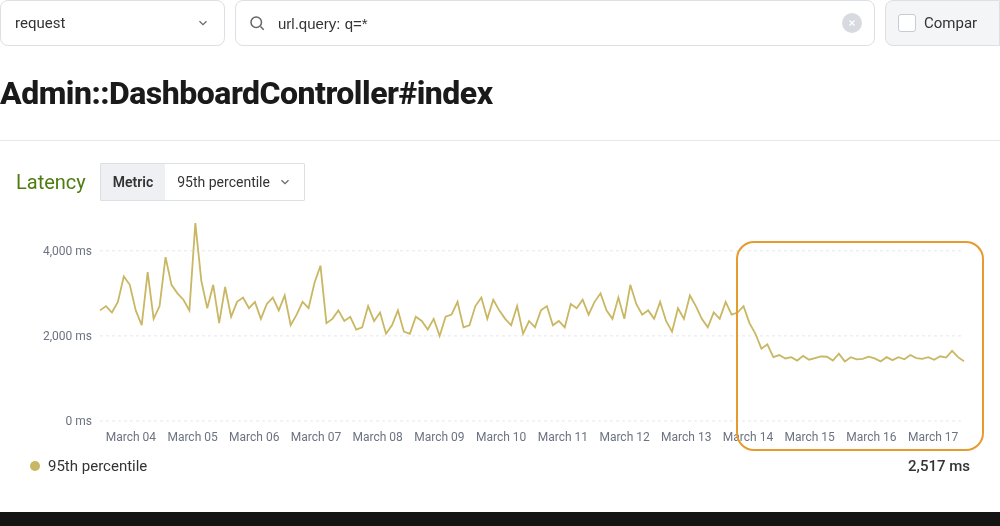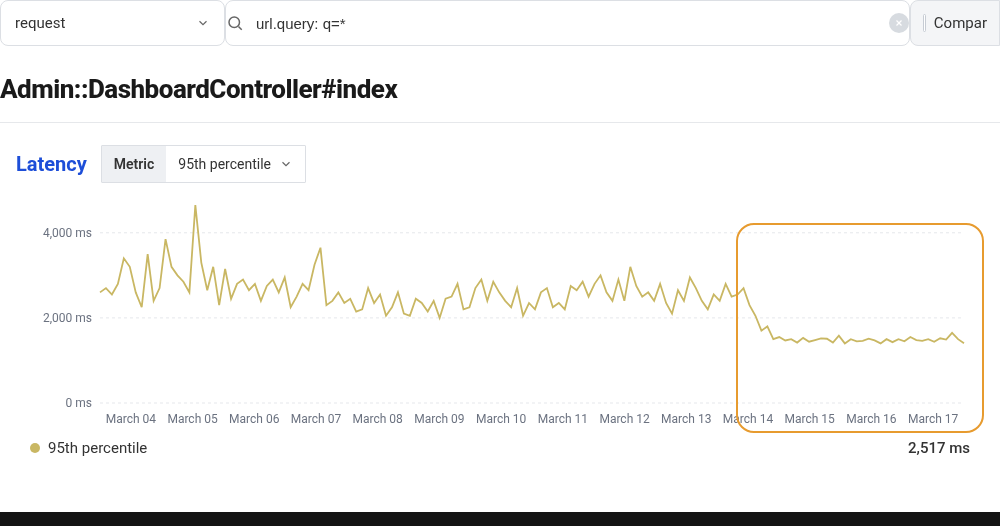--- a/index.html
+++ b/index.html
@@ -1,29 +1,29 @@
 <!DOCTYPE html>
 <html><head>
 <meta charset="utf-8">
 <style>
   html,body{margin:0;padding:0;font-family:-apple-system,BlinkMacSystemFont,"Segoe UI",Roboto,Helvetica,Arial,sans-serif;color:#1a1a1a;background:#fff}
   .page{width:1000px;height:526px;overflow:hidden;position:relative;box-sizing:border-box}
-  .topbar{display:flex;padding:0;align-items:stretch;height:46px}
+  .topbar{display:flex;gap:10px;padding:0;align-items:stretch;height:46px}
   .select-pill,.search-pill,.compare-pill{border:1px solid #dcdfe4;border-radius:8px;display:flex;align-items:center;box-sizing:border-box;background:#fff}
   .select-pill{width:225px;padding:0 14px;justify-content:space-between;color:#333;font-size:15px}
-  .search-pill{flex:1;padding:0 0;gap:10px;color:#555;font-size:15px}
+  .search-pill{flex:1;padding:0 12px;gap:10px;color:#555;font-size:15px}
   .search-pill input{border:none;outline:none;flex:1;font-size:15px;color:#333;background:transparent}
   .clear-btn{width:20px;height:20px;border-radius:50%;background:#d7dbe0;display:flex;align-items:center;justify-content:center;cursor:pointer}
   .clear-btn svg{display:block}
-  .compare-pill{width:90px;padding:8px 12px;background:#f4f5f7;gap:8px;font-size:15px;color:#333;border-left:1px solid #dcdfe4;border-top-right-radius:0;border-bottom-right-radius:0}
+  .compare-pill{width:115px;padding:8px 12px;background:#f4f5f7;gap:8px;font-size:15px;color:#333;border-left:1px solid #dcdfe4;border-top-right-radius:0;border-bottom-right-radius:0}
   .compare-pill .chk{width:16px;height:16px;border:1px solid #c7ccd4;border-radius:3px;background:#fff}
-  h1.title{font-size:26px;font-weight:800;margin:28px 0 18px 0;letter-spacing:-.5px}
+  h1.title{font-size:32px;font-weight:800;margin:28px 0 28px 0;letter-spacing:-.5px}
   .divider{height:1px;background:#e6e8eb;margin:0 -0px}
   .section-head{display:flex;align-items:center;gap:14px;padding:22px 0 0 16px}
-  .sect-title{font-size:20px;font-weight:700;color:#1d4ed8}
+  .sect-title{font-size:20px;font-weight:400;color:#4d7c0f}
   .seg{display:flex;border:1px solid #dcdfe4;border-radius:1px;overflow:hidden;height:36px;align-items:stretch}
   .seg .lbl{background:#eef0f3;padding:0 12px;font-size:14px;font-weight:600;display:flex;align-items:center;color:#333}
   .seg .val{padding:0 12px;font-size:14px;display:flex;align-items:center;gap:8px;color:#333}
   .chevron{width:14px;height:14px}
   .search-icon{width:18px;height:18px}
   .chart-wrap{position:relative;padding:10px 16px 0 16px}
   svg.chart{display:block}
   .highlight-box{position:absolute;border:2px solid #e79b2f;border-radius:18px;pointer-events:none}
   .legend-row{display:flex;align-items:center;justify-content:space-between;padding:6px 30px 0 30px;font-size:15px;color:#333}
   .legend-left{display:flex;align-items:center;gap:8px}

